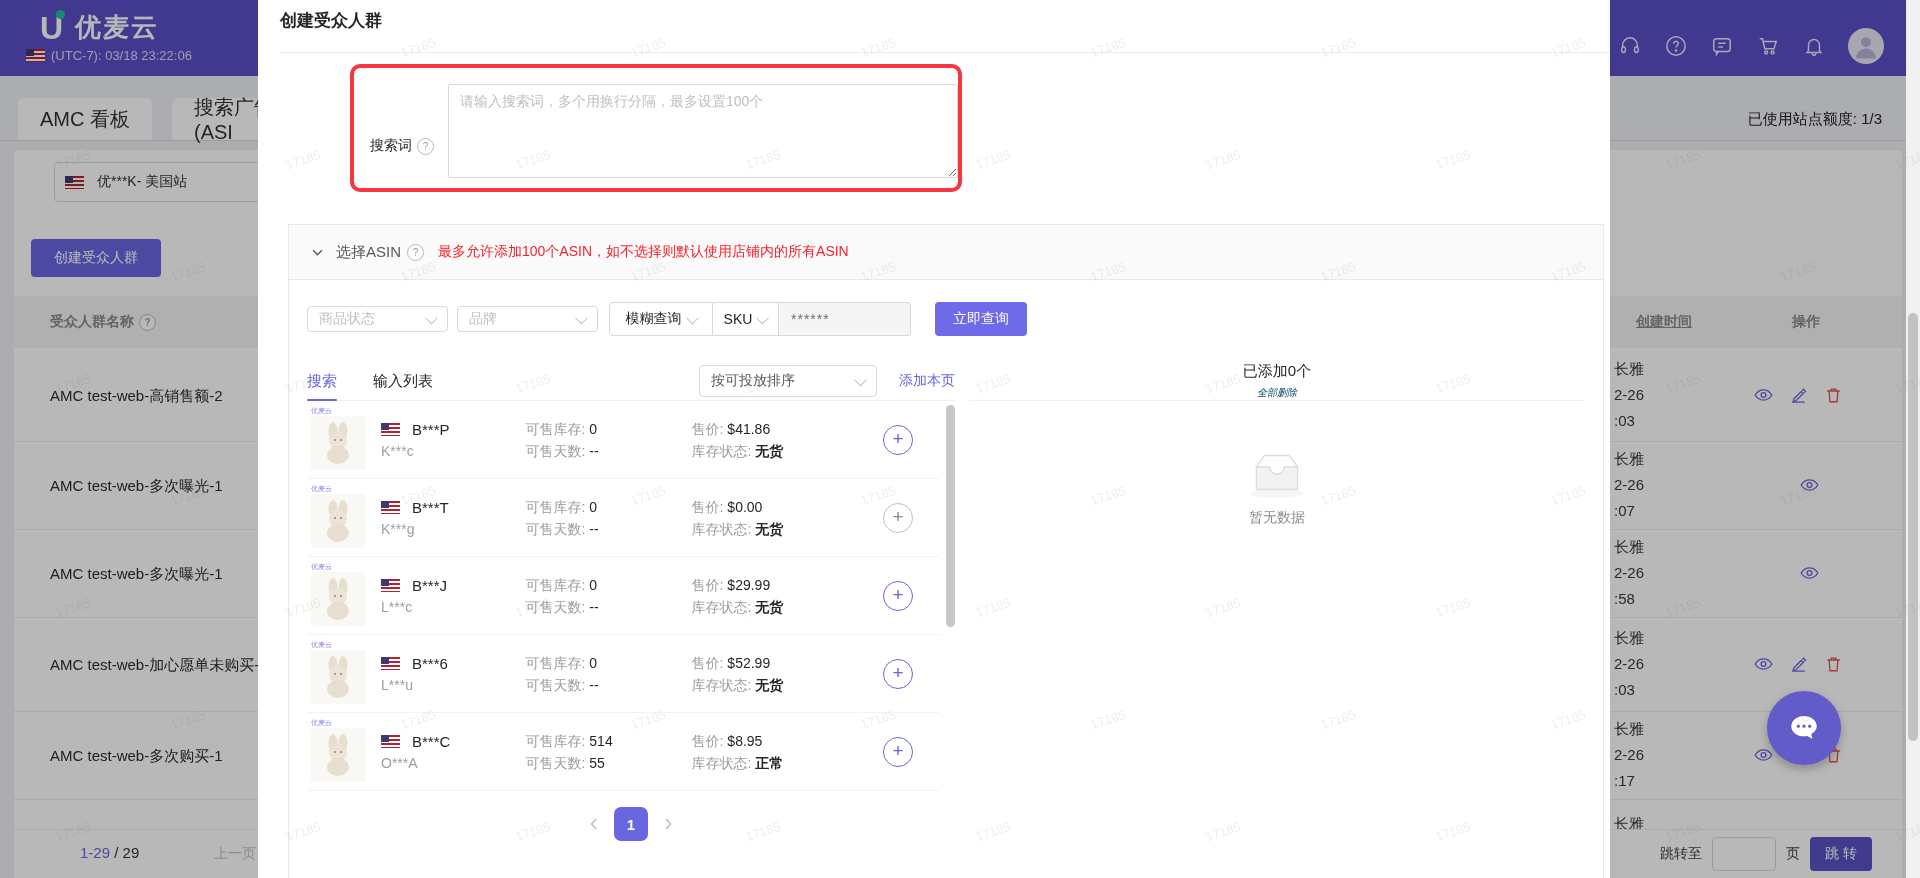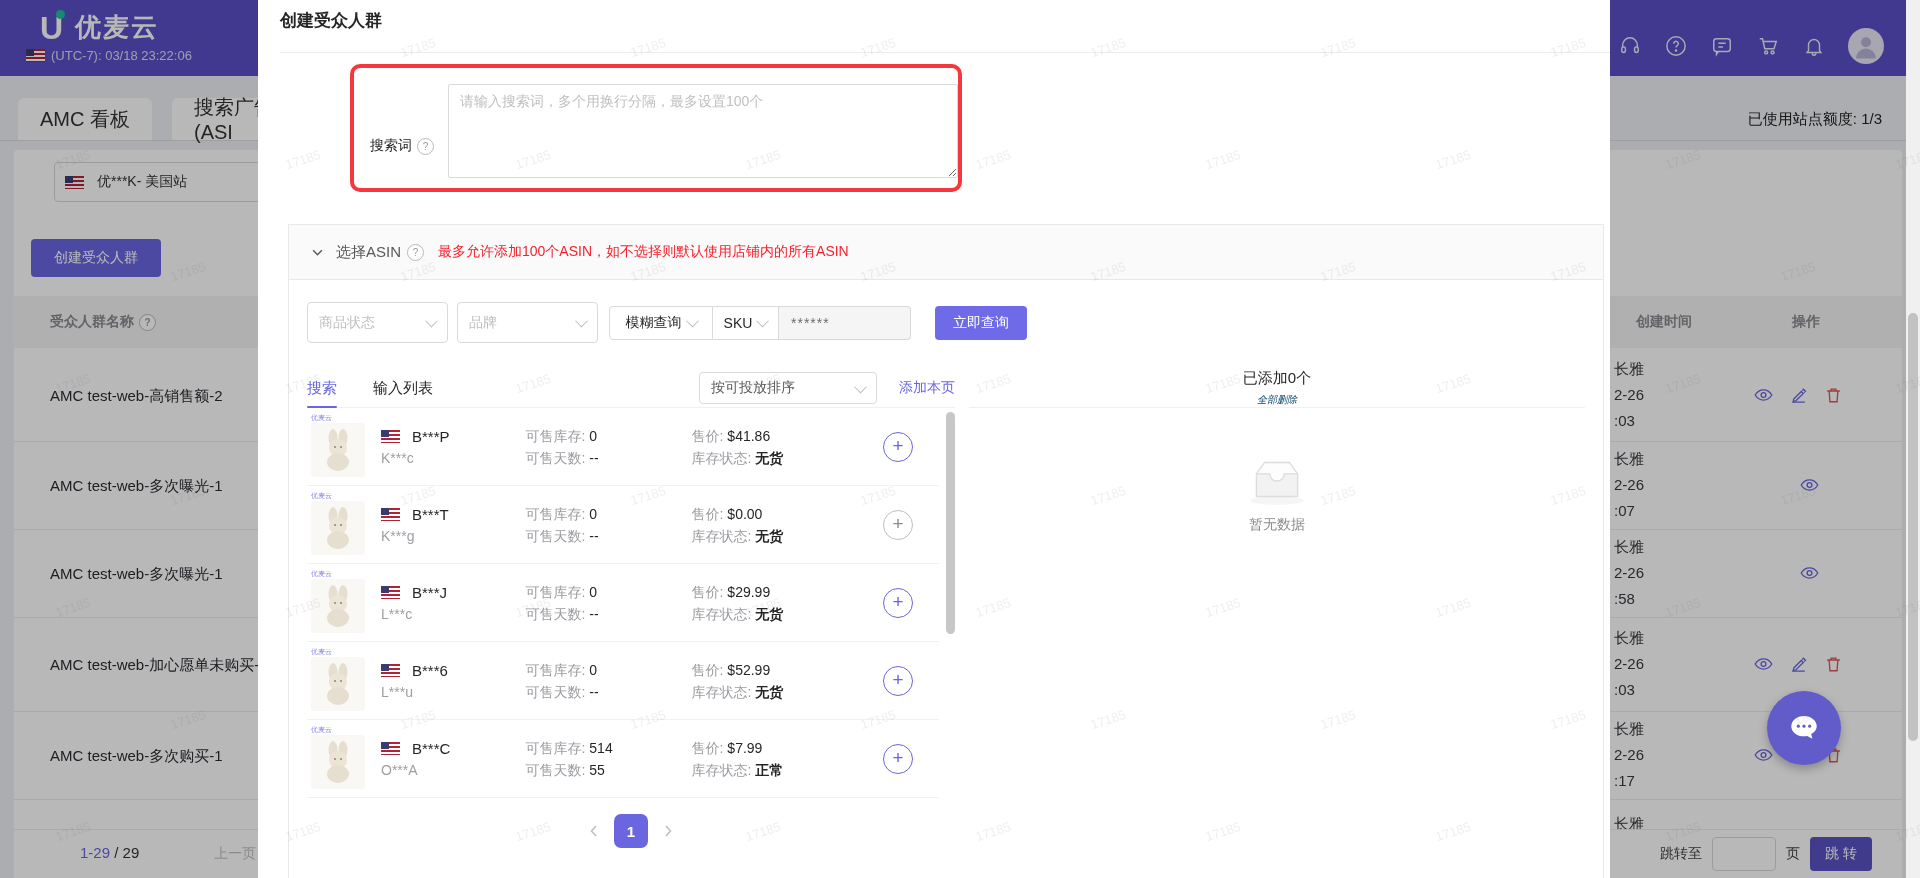--- a/index.html
+++ b/index.html
@@ -26,21 +26,21 @@
   .ptab.t1{left:18px;}
   .ptab.t2{left:172px;width:130px;}
   .quota{position:absolute;right:38px;top:110px;font-size:15px;color:#222;}
 
   .content-card{position:absolute;left:14px;top:150px;right:18px;bottom:0;background:#fff;border-radius:4px;}
   .store-sel{position:absolute;left:16px;top:12px;width:232px;height:38px;border:1px solid #d9d9d9;border-radius:4px;display:flex;align-items:center;padding:0 10px;font-size:14px;color:#333;background:#fff;margin-left:24px;}
   .store-sel .chev{margin-left:auto;}
   .create-btn{position:absolute;left:17px;top:89px;width:130px;height:38px;background:#6966e0;color:#fff;border-radius:4px;display:flex;align-items:center;justify-content:center;font-size:14px;}
   .thead{position:absolute;left:0;right:0;top:146px;height:52px;background:#f4f4f6;display:flex;align-items:center;color:#8a8a90;font-size:14px;font-weight:bold;}
   .th-name{position:absolute;left:36px;display:flex;align-items:center;gap:5px;}
-  .th-time{position:absolute;left:1622px;}
+  .th-time{position:absolute;left:1622px;text-decoration:underline;}
   .th-act{position:absolute;left:1778px;}
   .brow{position:absolute;left:0;right:0;border-bottom:1px solid #ececee;}
   .bname{position:absolute;left:36px;top:50%;transform:translateY(-50%);width:220px;font-size:15px;color:#2c2c33;line-height:23px;}
   .bmeta{position:absolute;left:1600px;top:50%;transform:translateY(-50%);font-size:15px;color:#3a3a40;line-height:26px;}
   .bops{position:absolute;left:1740px;top:50%;transform:translateY(-50%);display:flex;gap:16px;align-items:center;width:110px;}
   .bops.center{justify-content:center;}
   .op-ic{width:19px;height:19px;}
   .op-ic svg{width:19px;height:19px;}
   .pfoot{position:absolute;left:0;right:0;bottom:0;height:48px;border-top:1px solid #eee;background:#fff;}
   .pf-range{position:absolute;left:66px;top:14px;font-size:15px;}
@@ -66,21 +66,21 @@
   .sw-area{margin-top:16px;width:486px;height:76px;border:1px solid #d9d9d9;border-radius:2px;padding:8px 11px;font-size:14px;color:#333;font-family:"Liberation Sans","DejaVu Sans",sans-serif;resize:both;}
   .sw-area::placeholder{color:#bfbfbf;}
   .qmark{display:inline-flex;width:15px;height:15px;border:1px solid #b9b9bd;border-radius:50%;color:#9a9aa0;font-size:10px;align-items:center;justify-content:center;flex:none;background:#fff;}
 
   .asin-panel{position:absolute;left:30px;top:224px;width:1316px;height:720px;border:1px solid #e8e8e8;background:#fff;box-sizing:border-box;}
   .p-head{height:54px;background:#fafafa;border-bottom:1px solid #e8e8e8;display:flex;align-items:center;padding:0 22px;}
   .p-head .ttl{font-size:15px;color:#595959;margin:0 6px 0 12px;}
   .p-hint{font-size:14px;color:#f5222d;margin-left:14px;}
   .p-body{padding:22px 18px 0 18px;}
   .filters{display:flex;align-items:center;}
-  .sel{height:41px;border:1px solid #d9d9d9;border-radius:4px;display:flex;align-items:center;justify-content:space-between;padding:0 11px;font-size:14px;background:#fff;box-sizing:border-box;}
+  .sel{height:26px;border:1px solid #d9d9d9;border-radius:4px;display:flex;align-items:center;justify-content:space-between;padding:0 11px;font-size:14px;background:#fff;box-sizing:border-box;}
   .sel .ph{color:#bfbfbf;}
   .sel.s140{width:141px;margin-right:9px;}
   .group{display:flex;margin-left:2px;}
   .gcell{height:34px;border:1px solid #d9d9d9;display:flex;align-items:center;justify-content:center;gap:6px;font-size:14px;color:#262626;background:#fff;box-sizing:border-box;}
   .g1{width:104px;border-radius:4px 0 0 4px;}
   .g2{width:66px;border-left:none;}
   .ginput{width:132px;height:34px;border:1px solid #d9d9d9;border-left:none;border-radius:0 4px 4px 0;background:#f5f5f5;color:#6c6c72;font-size:14px;padding:0 12px;box-sizing:border-box;letter-spacing:1px;font-family:inherit;}
   .query-btn{margin-left:24px;width:92px;height:34px;background:#6e6ae8;color:#fff;border-radius:4px;display:flex;align-items:center;justify-content:center;font-size:14px;}
 
   .list-area{display:flex;margin-top:26px;}
@@ -522,21 +522,21 @@
                       <span class="flag"></span>
                       <span>B***C</span>
                     </div>
                   <div class="pid2">O***A</div>
                 </div>
                 <div class="pcol">
                   <div><span class="plab">可售库存:</span> <span class="pval">514</span></div>
                   <div><span class="plab">可售天数:</span> <span class="pval">55</span></div>
                 </div>
                 <div class="pcol price">
-                  <div><span class="plab">售价:</span> <span class="pval">$7.99</span></div>
+                  <div><span class="plab">售价:</span> <span class="pval">$8.95</span></div>
                   <div><span class="plab">库存状态:</span> <span class="pval b">正常</span></div>
                 </div>
                 <span class="padd">+</span>
               </div>
 
               <div class="plist-scroll"></div>
             </div>
 
             <div class="pgn">
               <span class="pg-arr"><svg viewBox="0 0 16 16" width="16" height="16">

